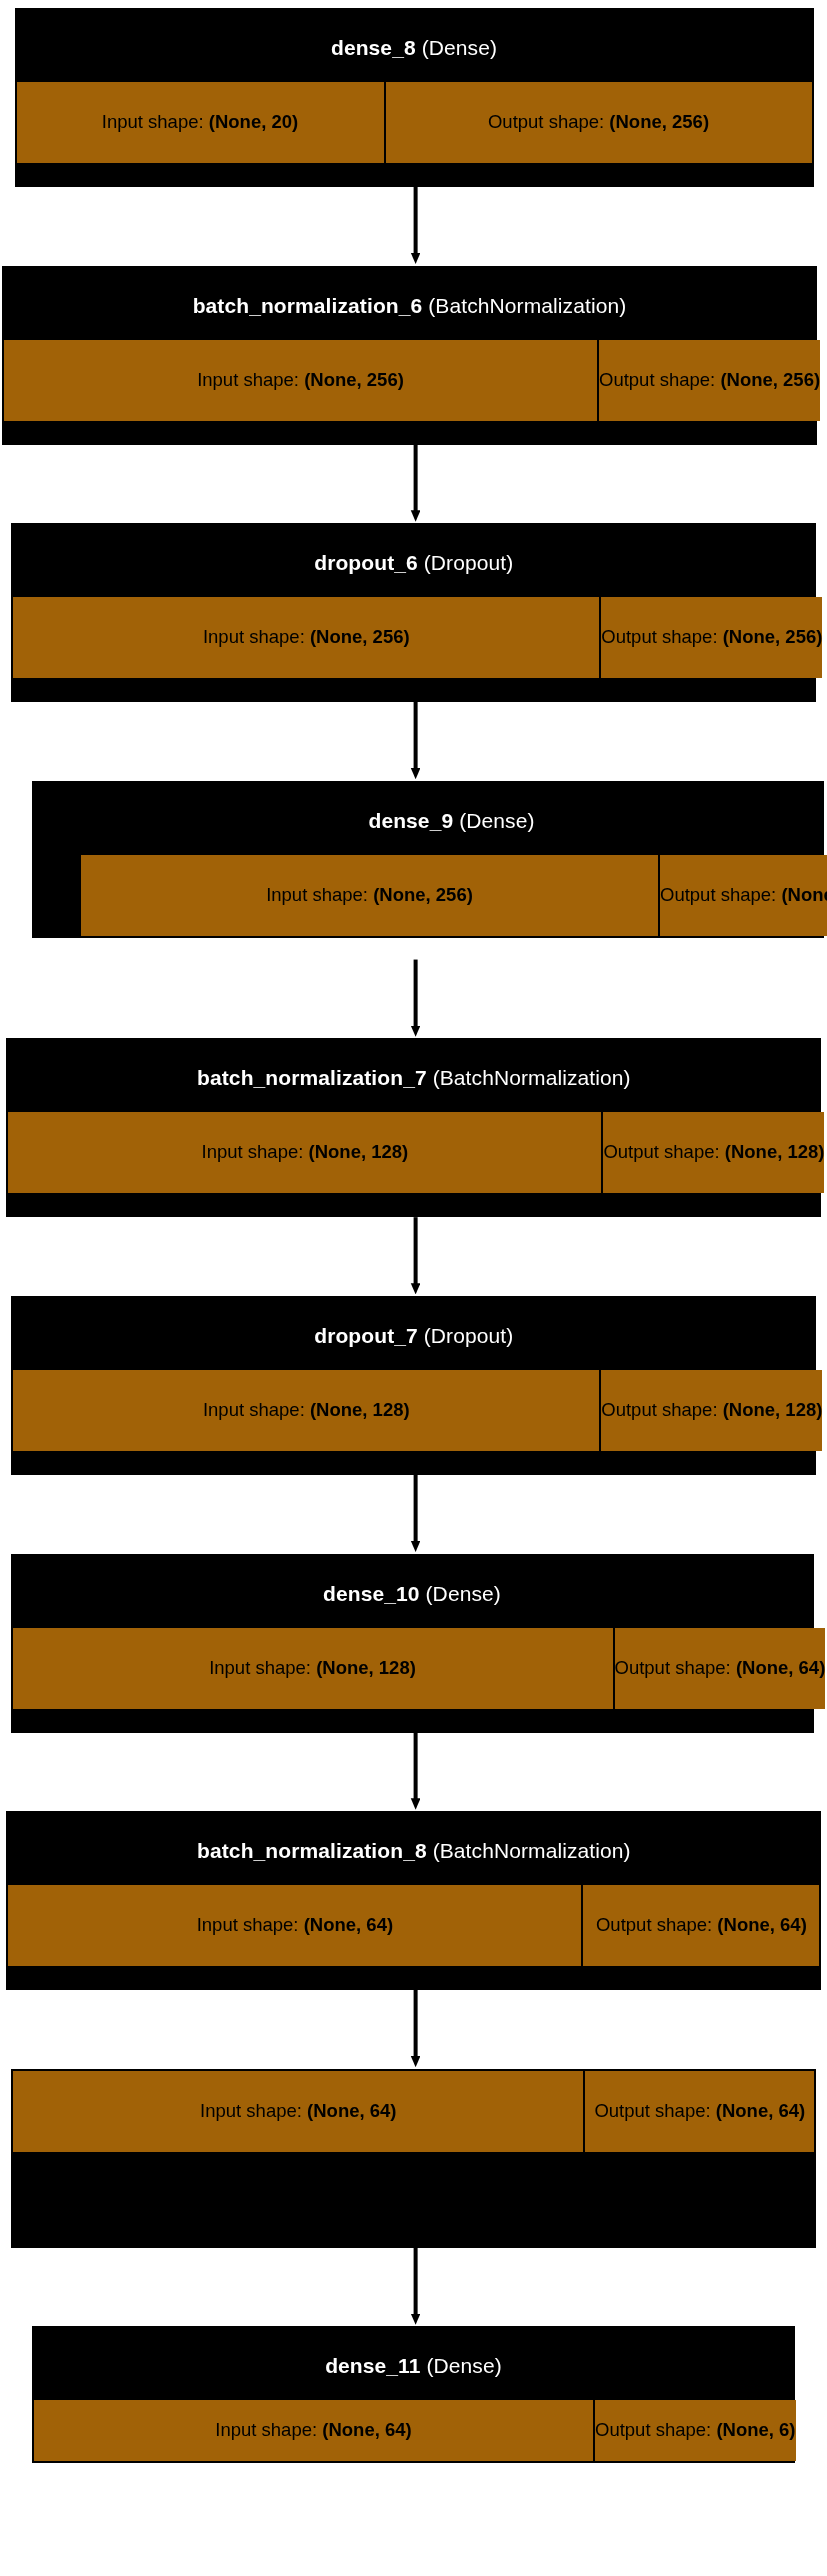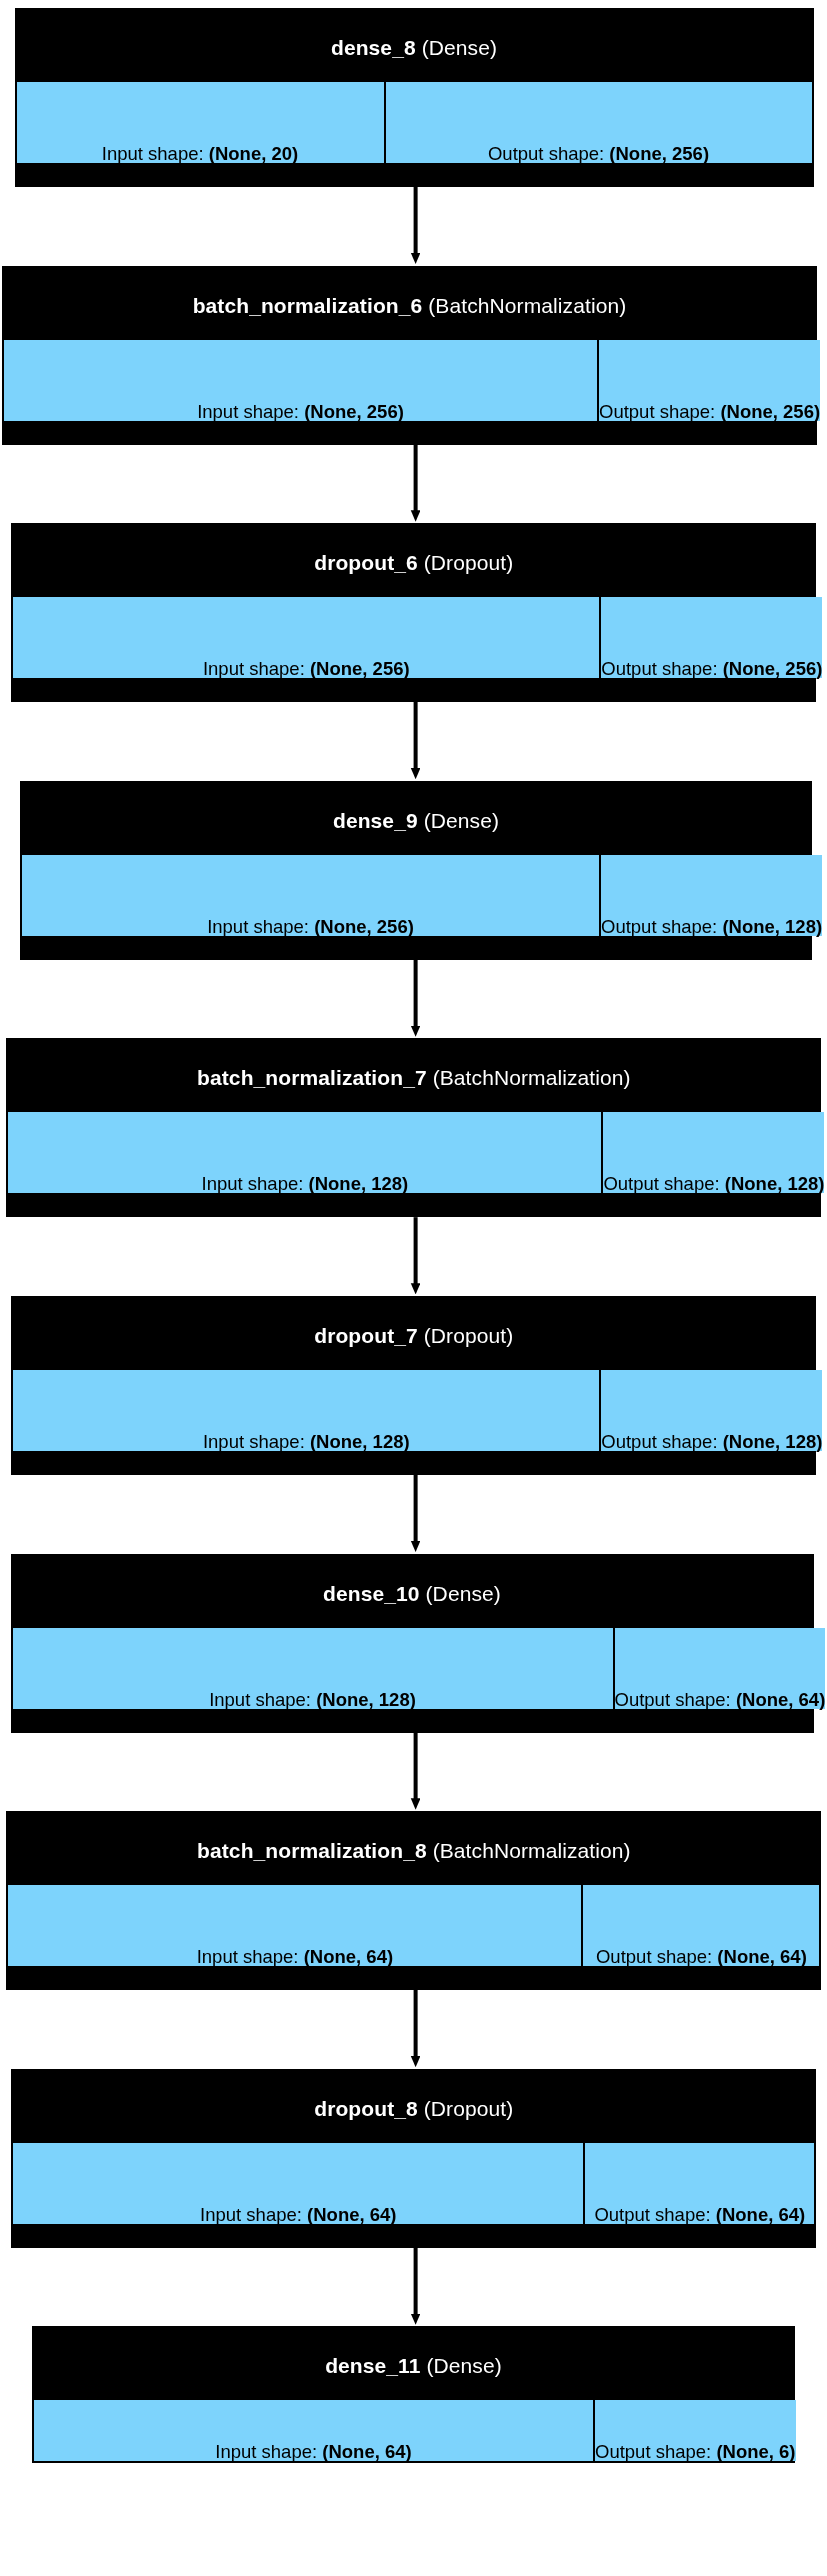--- a/index.html
+++ b/index.html
@@ -50,26 +50,26 @@
   .shape-row {
     display: flex;
     flex-direction: row;
     background: #000000;
     height: 81px;
     padding: 0 0 0 0;
     box-sizing: border-box;
   }
 
   .shape-cell {
-    background: #7dd3fc;
+    background: #a16207;
     color: #000000;
     font-size: 18.5px;
     line-height: 1;
     display: flex;
-    align-items: flex-end;
+    align-items: center;
     justify-content: center;
     white-space: nowrap;
     box-sizing: border-box;
     flex: 1 1 0;
     margin: 0;
   }
   .shape-cell.left {
     border-right: 2.4px solid #000000;
   }
   .shape-cell .lbl { font-weight: normal; }
@@ -123,21 +123,21 @@
           <div class="shape-cell right"><span class="lbl">Output shape:</span>&nbsp;<span class="val">(None, 256)</span></div>
         </div>
       </div>
       <div class="node" style="left: 11.3px; top: 523px; width: 805px; height: 179px;">
         <div class="node-title"><span class="nm">dropout_6</span> <span class="ty">(Dropout)</span></div>
         <div class="shape-row">
           <div class="shape-cell left" style="flex: 0 0 588px;"><span class="lbl">Input shape:</span>&nbsp;<span class="val">(None, 256)</span></div>
           <div class="shape-cell right"><span class="lbl">Output shape:</span>&nbsp;<span class="val">(None, 256)</span></div>
         </div>
       </div>
-      <div class="node" style="left: 20px; top: 781px; width: 792px; height: 179px;">
+      <div class="node" style="left: 32px; top: 781px; width: 792px; height: 157px; padding-left: 47px;">
         <div class="node-title"><span class="nm">dense_9</span> <span class="ty">(Dense)</span></div>
         <div class="shape-row">
           <div class="shape-cell left" style="flex: 0 0 579px;"><span class="lbl">Input shape:</span>&nbsp;<span class="val">(None, 256)</span></div>
           <div class="shape-cell right"><span class="lbl">Output shape:</span>&nbsp;<span class="val">(None, 128)</span></div>
         </div>
       </div>
       <div class="node" style="left: 6.4px; top: 1038px; width: 815px; height: 179px;">
         <div class="node-title"><span class="nm">batch_normalization_7</span> <span class="ty">(BatchNormalization)</span></div>
         <div class="shape-row">
           <div class="shape-cell left" style="flex: 0 0 595px;"><span class="lbl">Input shape:</span>&nbsp;<span class="val">(None, 128)</span></div>
@@ -159,21 +159,20 @@
         </div>
       </div>
       <div class="node" style="left: 6.4px; top: 1811px; width: 815px; height: 179px;">
         <div class="node-title"><span class="nm">batch_normalization_8</span> <span class="ty">(BatchNormalization)</span></div>
         <div class="shape-row">
           <div class="shape-cell left" style="flex: 0 0 575px;"><span class="lbl">Input shape:</span>&nbsp;<span class="val">(None, 64)</span></div>
           <div class="shape-cell right"><span class="lbl">Output shape:</span>&nbsp;<span class="val">(None, 64)</span></div>
         </div>
       </div>
       <div class="node" style="left: 11.3px; top: 2069px; width: 805px; height: 179px;">
-        <div class="node-title"><span class="nm">dropout_8</span> <span class="ty">(Dropout)</span></div>
         <div class="shape-row">
           <div class="shape-cell left" style="flex: 0 0 572px;"><span class="lbl">Input shape:</span>&nbsp;<span class="val">(None, 64)</span></div>
           <div class="shape-cell right"><span class="lbl">Output shape:</span>&nbsp;<span class="val">(None, 64)</span></div>
         </div>
       </div>
       <div class="node" style="left: 32px; top: 2326px; width: 763px; height: 137px;">
         <div class="node-title"><span class="nm">dense_11</span> <span class="ty">(Dense)</span></div>
         <div class="shape-row">
           <div class="shape-cell left" style="flex: 0 0 561px;"><span class="lbl">Input shape:</span>&nbsp;<span class="val">(None, 64)</span></div>
           <div class="shape-cell right"><span class="lbl">Output shape:</span>&nbsp;<span class="val">(None, 6)</span></div>

